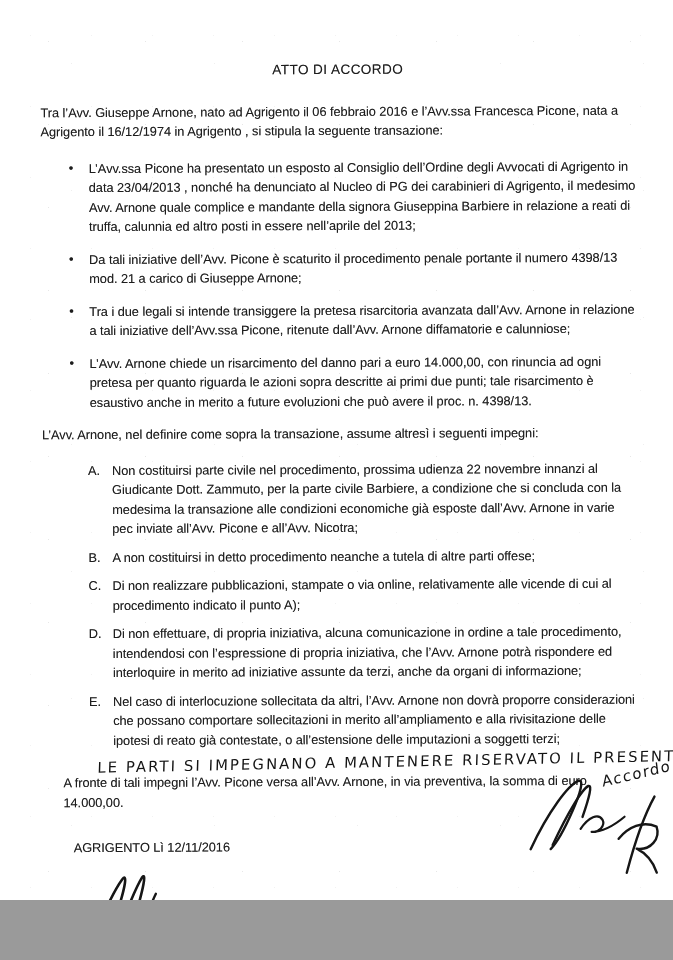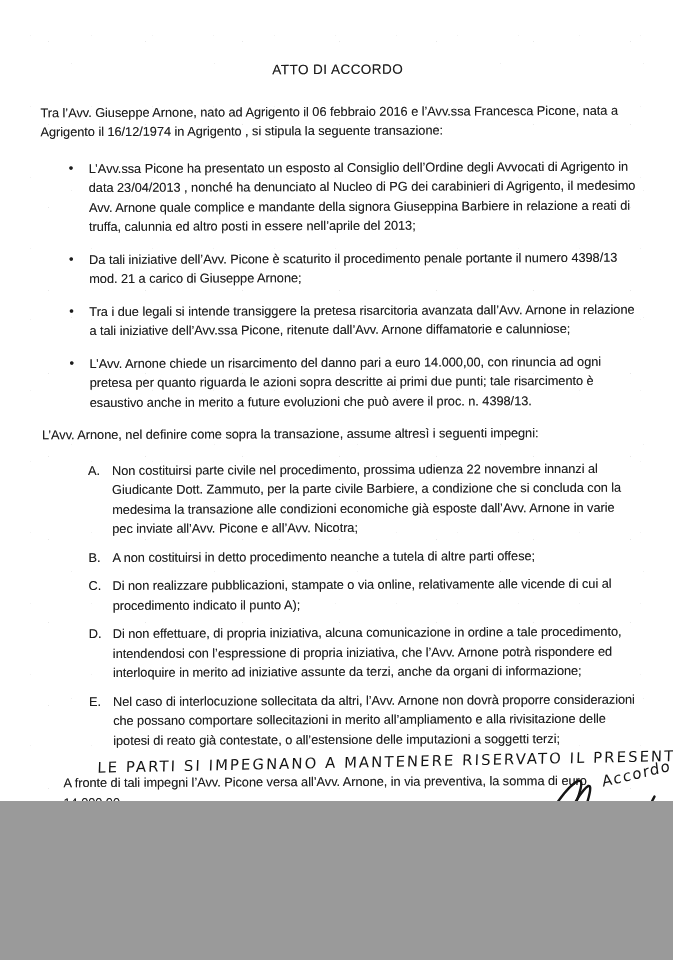--- a/index.html
+++ b/index.html
@@ -1,18 +1,18 @@
 <!DOCTYPE html>
 <html><head>
 <meta charset="utf-8">
 <style>
   html,body{margin:0;padding:0;background:#9a9a9a;}
   .page{
     position:relative;
-    width:673px;height:801px;
+    width:673px;height:900px;
     margin:0 auto;
     background:#ffffff;
     background-image:
       radial-gradient(rgba(120,120,120,.18) .6px, transparent .8px),
       radial-gradient(rgba(150,150,150,.12) .5px, transparent .7px),
       radial-gradient(rgba(100,100,100,.10) .7px, transparent .9px);
     background-size:97px 83px, 61px 71px, 143px 127px;
     overflow:hidden;
     font-family:"Liberation Sans","DejaVu Sans",sans-serif;
     color:#1d1d1d;

